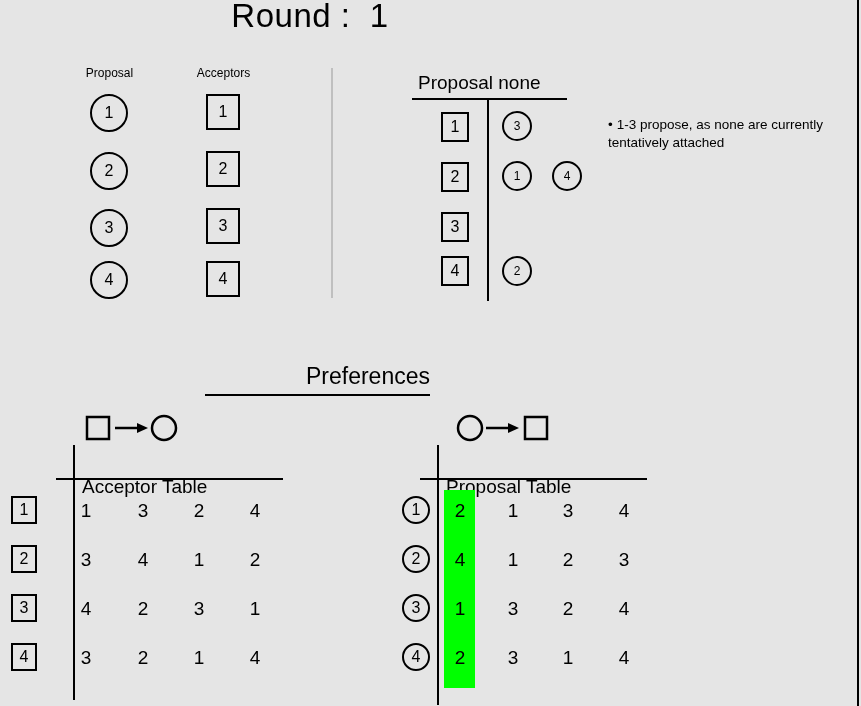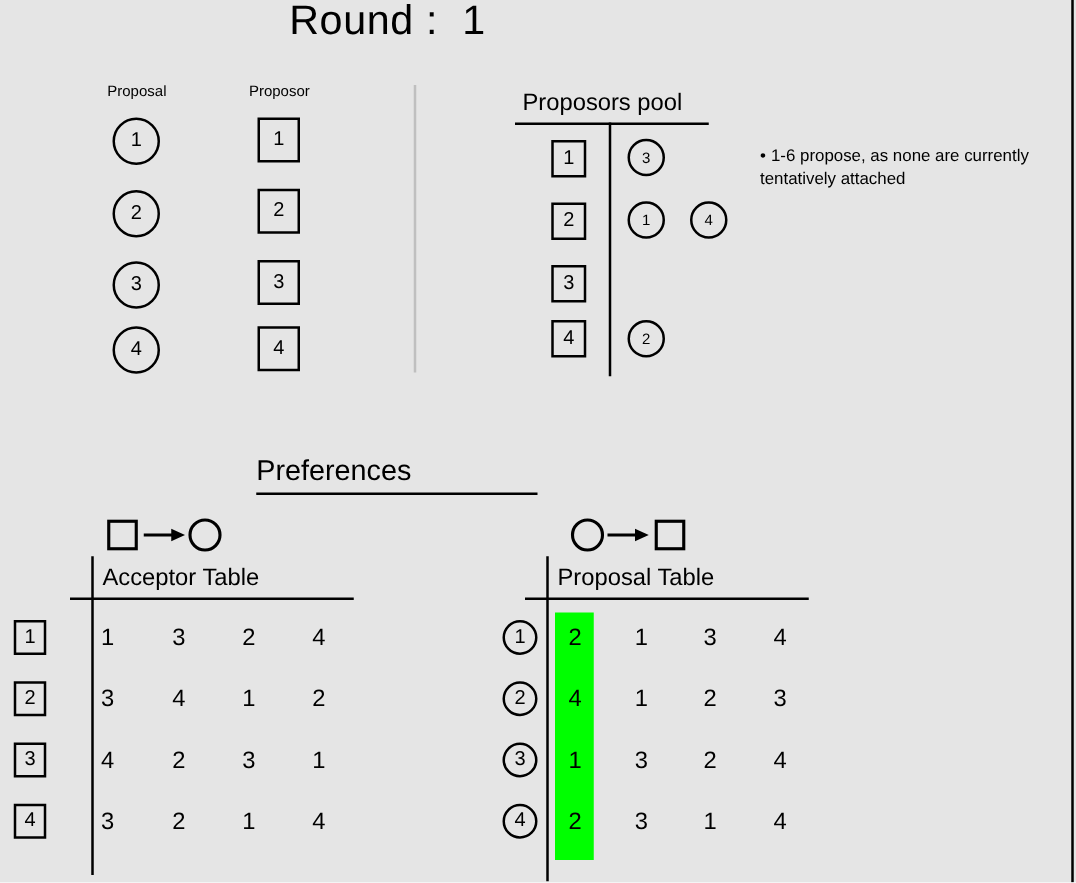--- a/index.html
+++ b/index.html
@@ -118,21 +118,21 @@
     width: 230px;
     font-size: 13.5px;
     line-height: 18px;
   }
 
   
   #pref-title {
     left: 205px;
     top: 363px;
     width: 225px;
-    text-align: left;
+    text-align: right;
     font-size: 23px;
     line-height: 27px;
     white-space: nowrap;
   }
   #pref-underline {
     left: 205px;
     top: 394px;
     width: 225px;
     height: 2px;
     background: #000;
@@ -141,20 +141,21 @@
   
   .map-icon { display: block; }
 
   
   .tbl-vline { width: 2px; background: #000; }
   .tbl-hline { height: 2px; background: #000; }
   .tbl-name {
     font-size: 19px;
     line-height: 22px;
     white-space: nowrap;
+    margin-top: 24px;
   }
   .cell {
     font-size: 19px;
     line-height: 22px;
     text-align: center;
     width: 24px;
   }
   .rowtag-sq {
     width: 26px;
     height: 28px;
@@ -182,21 +183,21 @@
   }
 </style>
 </head>
 <body>
 
 <div id="stage">
 
   <div class="abs" id="slide-title">Round :  1</div>
 
   <div class="abs col-heading" style="left:72px; top:66px; width:75px;">Proposal</div>
-  <div class="abs col-heading" style="left:186px; top:66px; width:75px;">Proposor</div>
+  <div class="abs col-heading" style="left:186px; top:66px; width:75px;">Acceptors</div>
 
   <div class="abs node-circle big-node" style="left:90px; top:94px;">
     <span>1</span>
   </div>
   <div class="abs node-circle big-node" style="left:90px; top:152px;">
     <span>2</span>
   </div>
   <div class="abs node-circle big-node" style="left:90px; top:209px;">
     <span>3</span>
   </div>
@@ -212,21 +213,21 @@
   </div>
   <div class="abs node-square sq-node" style="left:206px; top:208px;">
     <span>3</span>
   </div>
   <div class="abs node-square sq-node" style="left:206px; top:261px;">
     <span>4</span>
   </div>
 
   <div class="abs" id="section-divider"></div>
 
-  <div class="abs" id="pool-title">Proposors pool</div>
+  <div class="abs" id="pool-title">Proposal none</div>
   <div class="abs" id="pool-underline"></div>
   <div class="abs" id="pool-vline"></div>
 
   <div class="abs node-square pool-sq" style="left:441px; top:112px;">
     <span>1</span>
   </div>
   <div class="abs node-circle pool-circ" style="left:502px; top:111px;">
     <span>3</span>
   </div>
 
@@ -245,21 +246,21 @@
   </div>
 
   <div class="abs node-square pool-sq" style="left:441px; top:256px;">
     <span>4</span>
   </div>
   <div class="abs node-circle pool-circ" style="left:502px; top:256px;">
     <span>2</span>
   </div>
 
   <div class="abs" id="bullet-note">
-    <span>•</span><span style="margin-left:4px;">1-6 propose, as none are currently tentatively attached</span>
+    <span>•</span><span style="margin-left:4px;">1-3 propose, as none are currently tentatively attached</span>
   </div>
 
   <div class="abs" id="pref-title">Preferences</div>
   <div class="abs" id="pref-underline"></div>
 
   <div class="abs" style="left:85px; top:413px;">
     <svg class="map-icon" width="95" height="30" viewBox="0 0 95 30">
       <rect x="2" y="4" width="22" height="22" fill="none" stroke="#000" stroke-width="2.5"></rect>
       <line x1="30" y1="15" x2="55" y2="15" stroke="#000" stroke-width="2.5"></line>
       <polygon points="63,15 52,10 52,20" fill="#000"></polygon>

